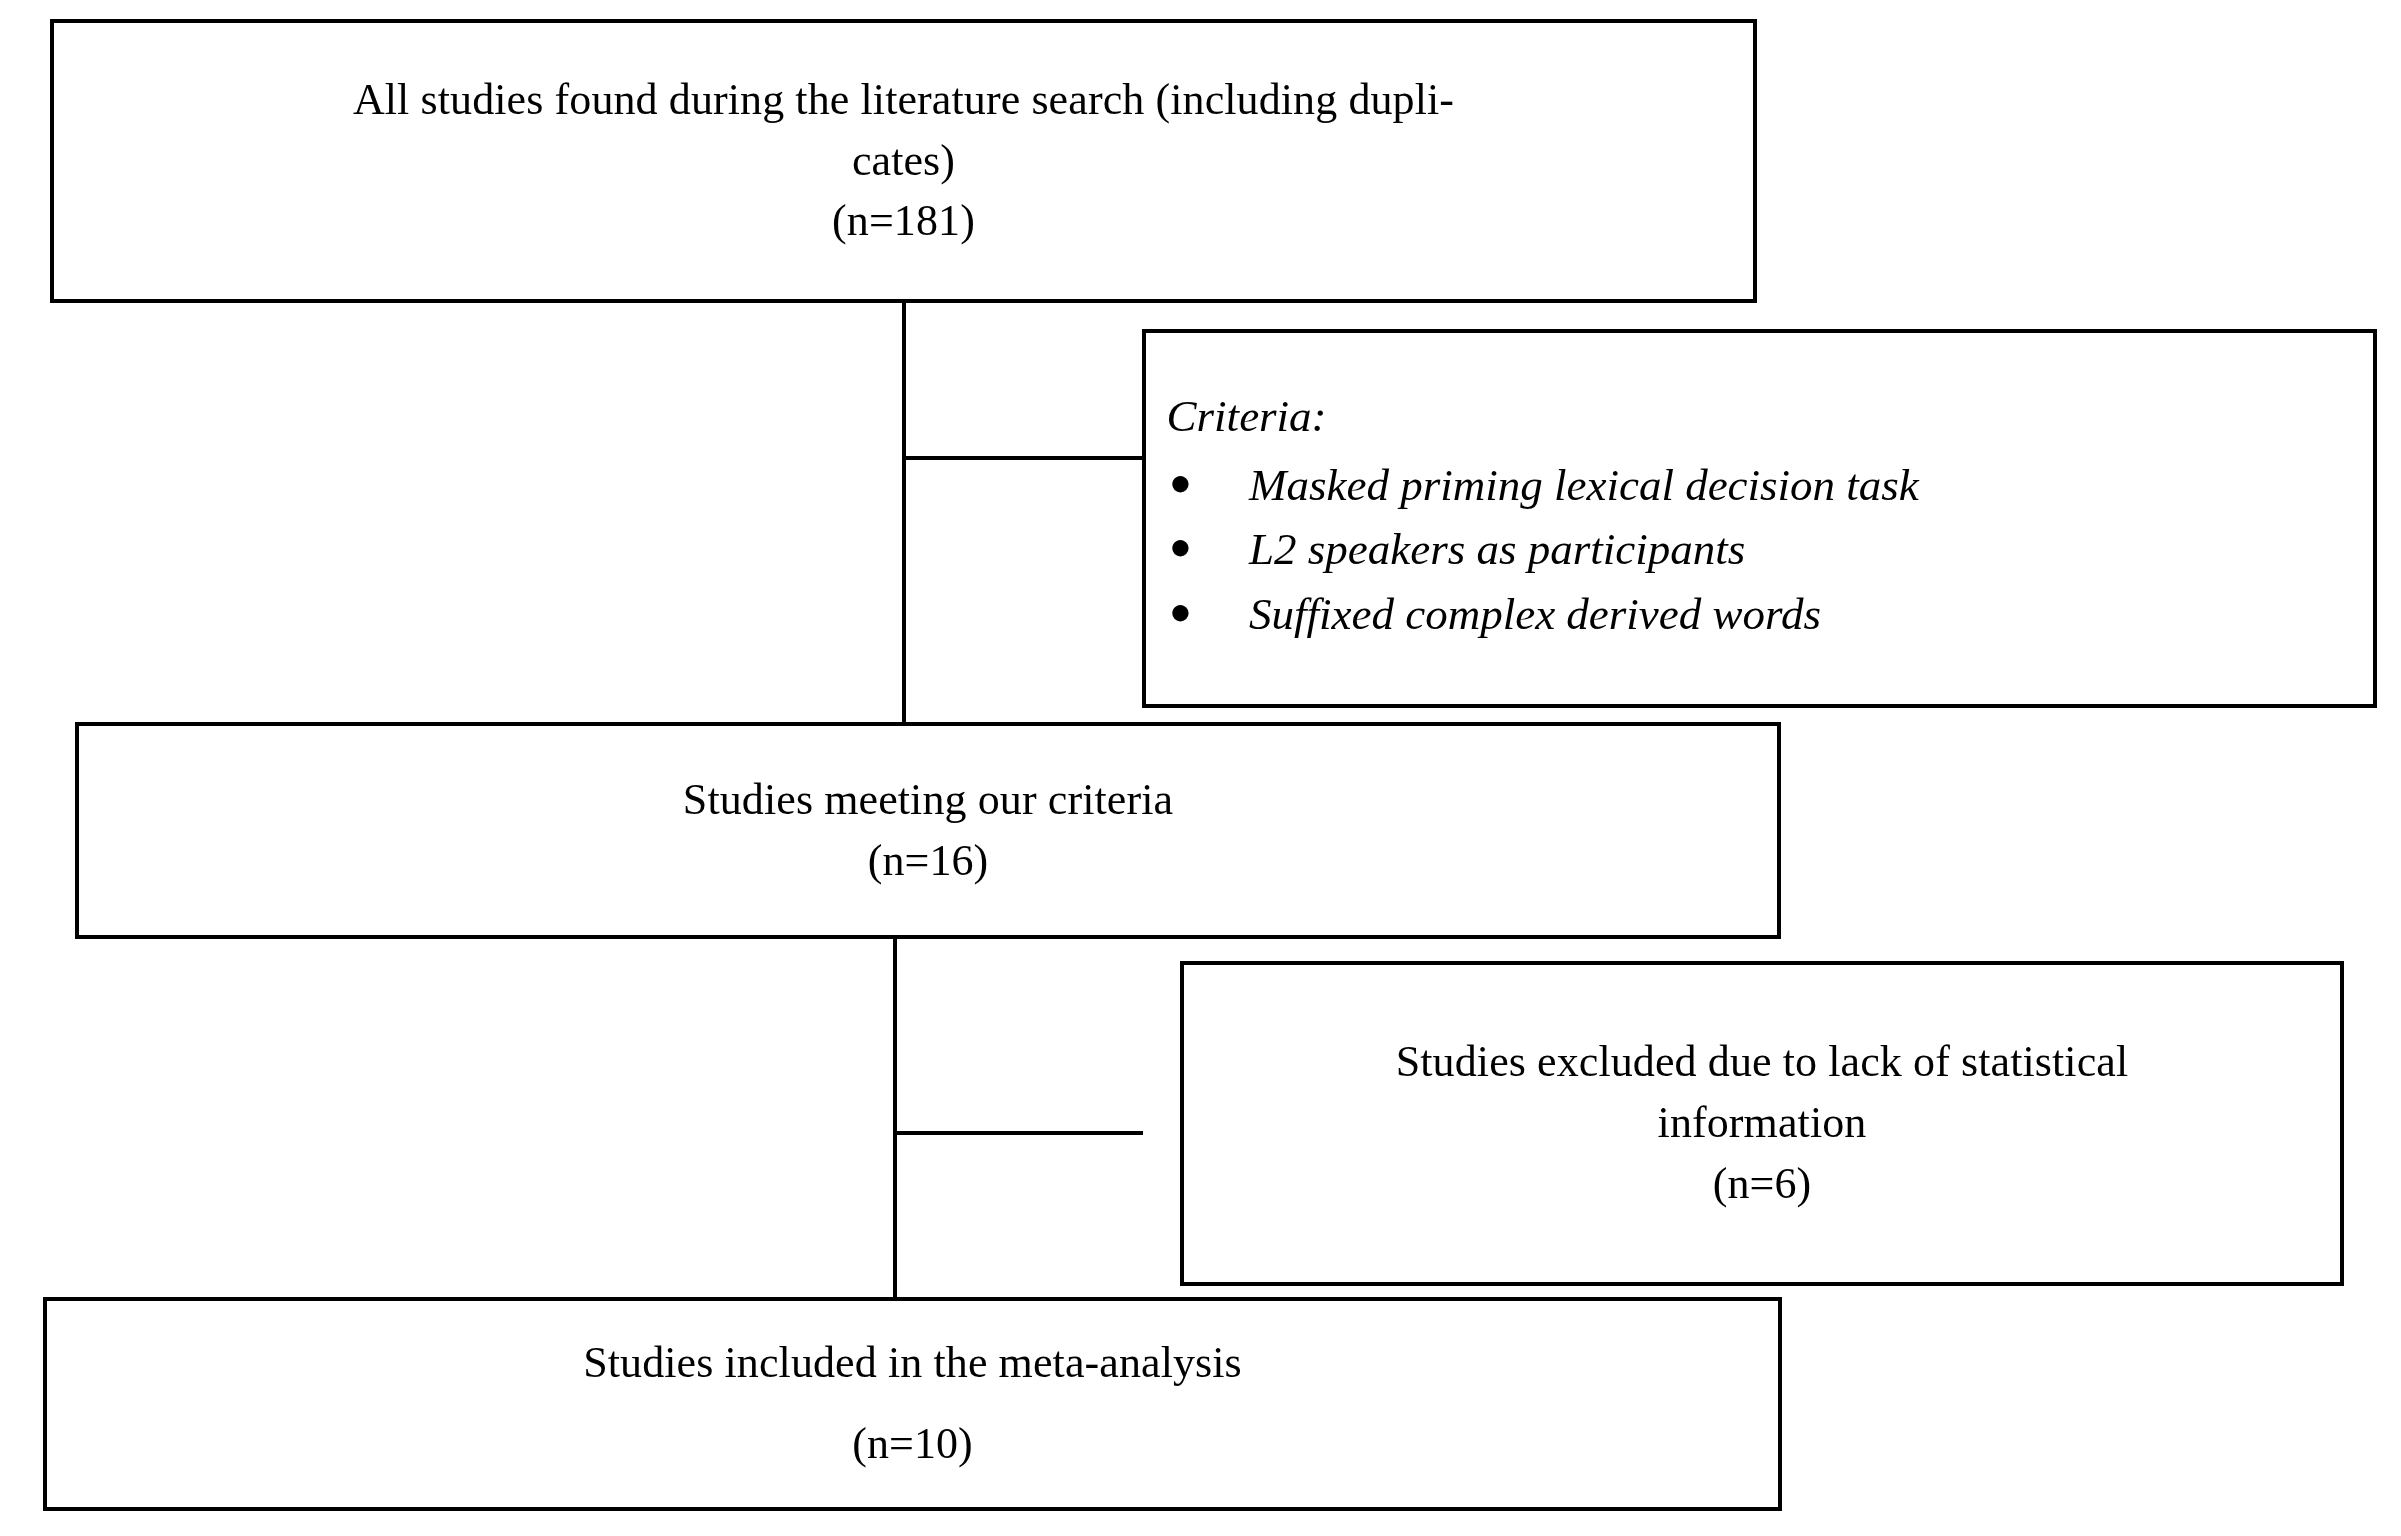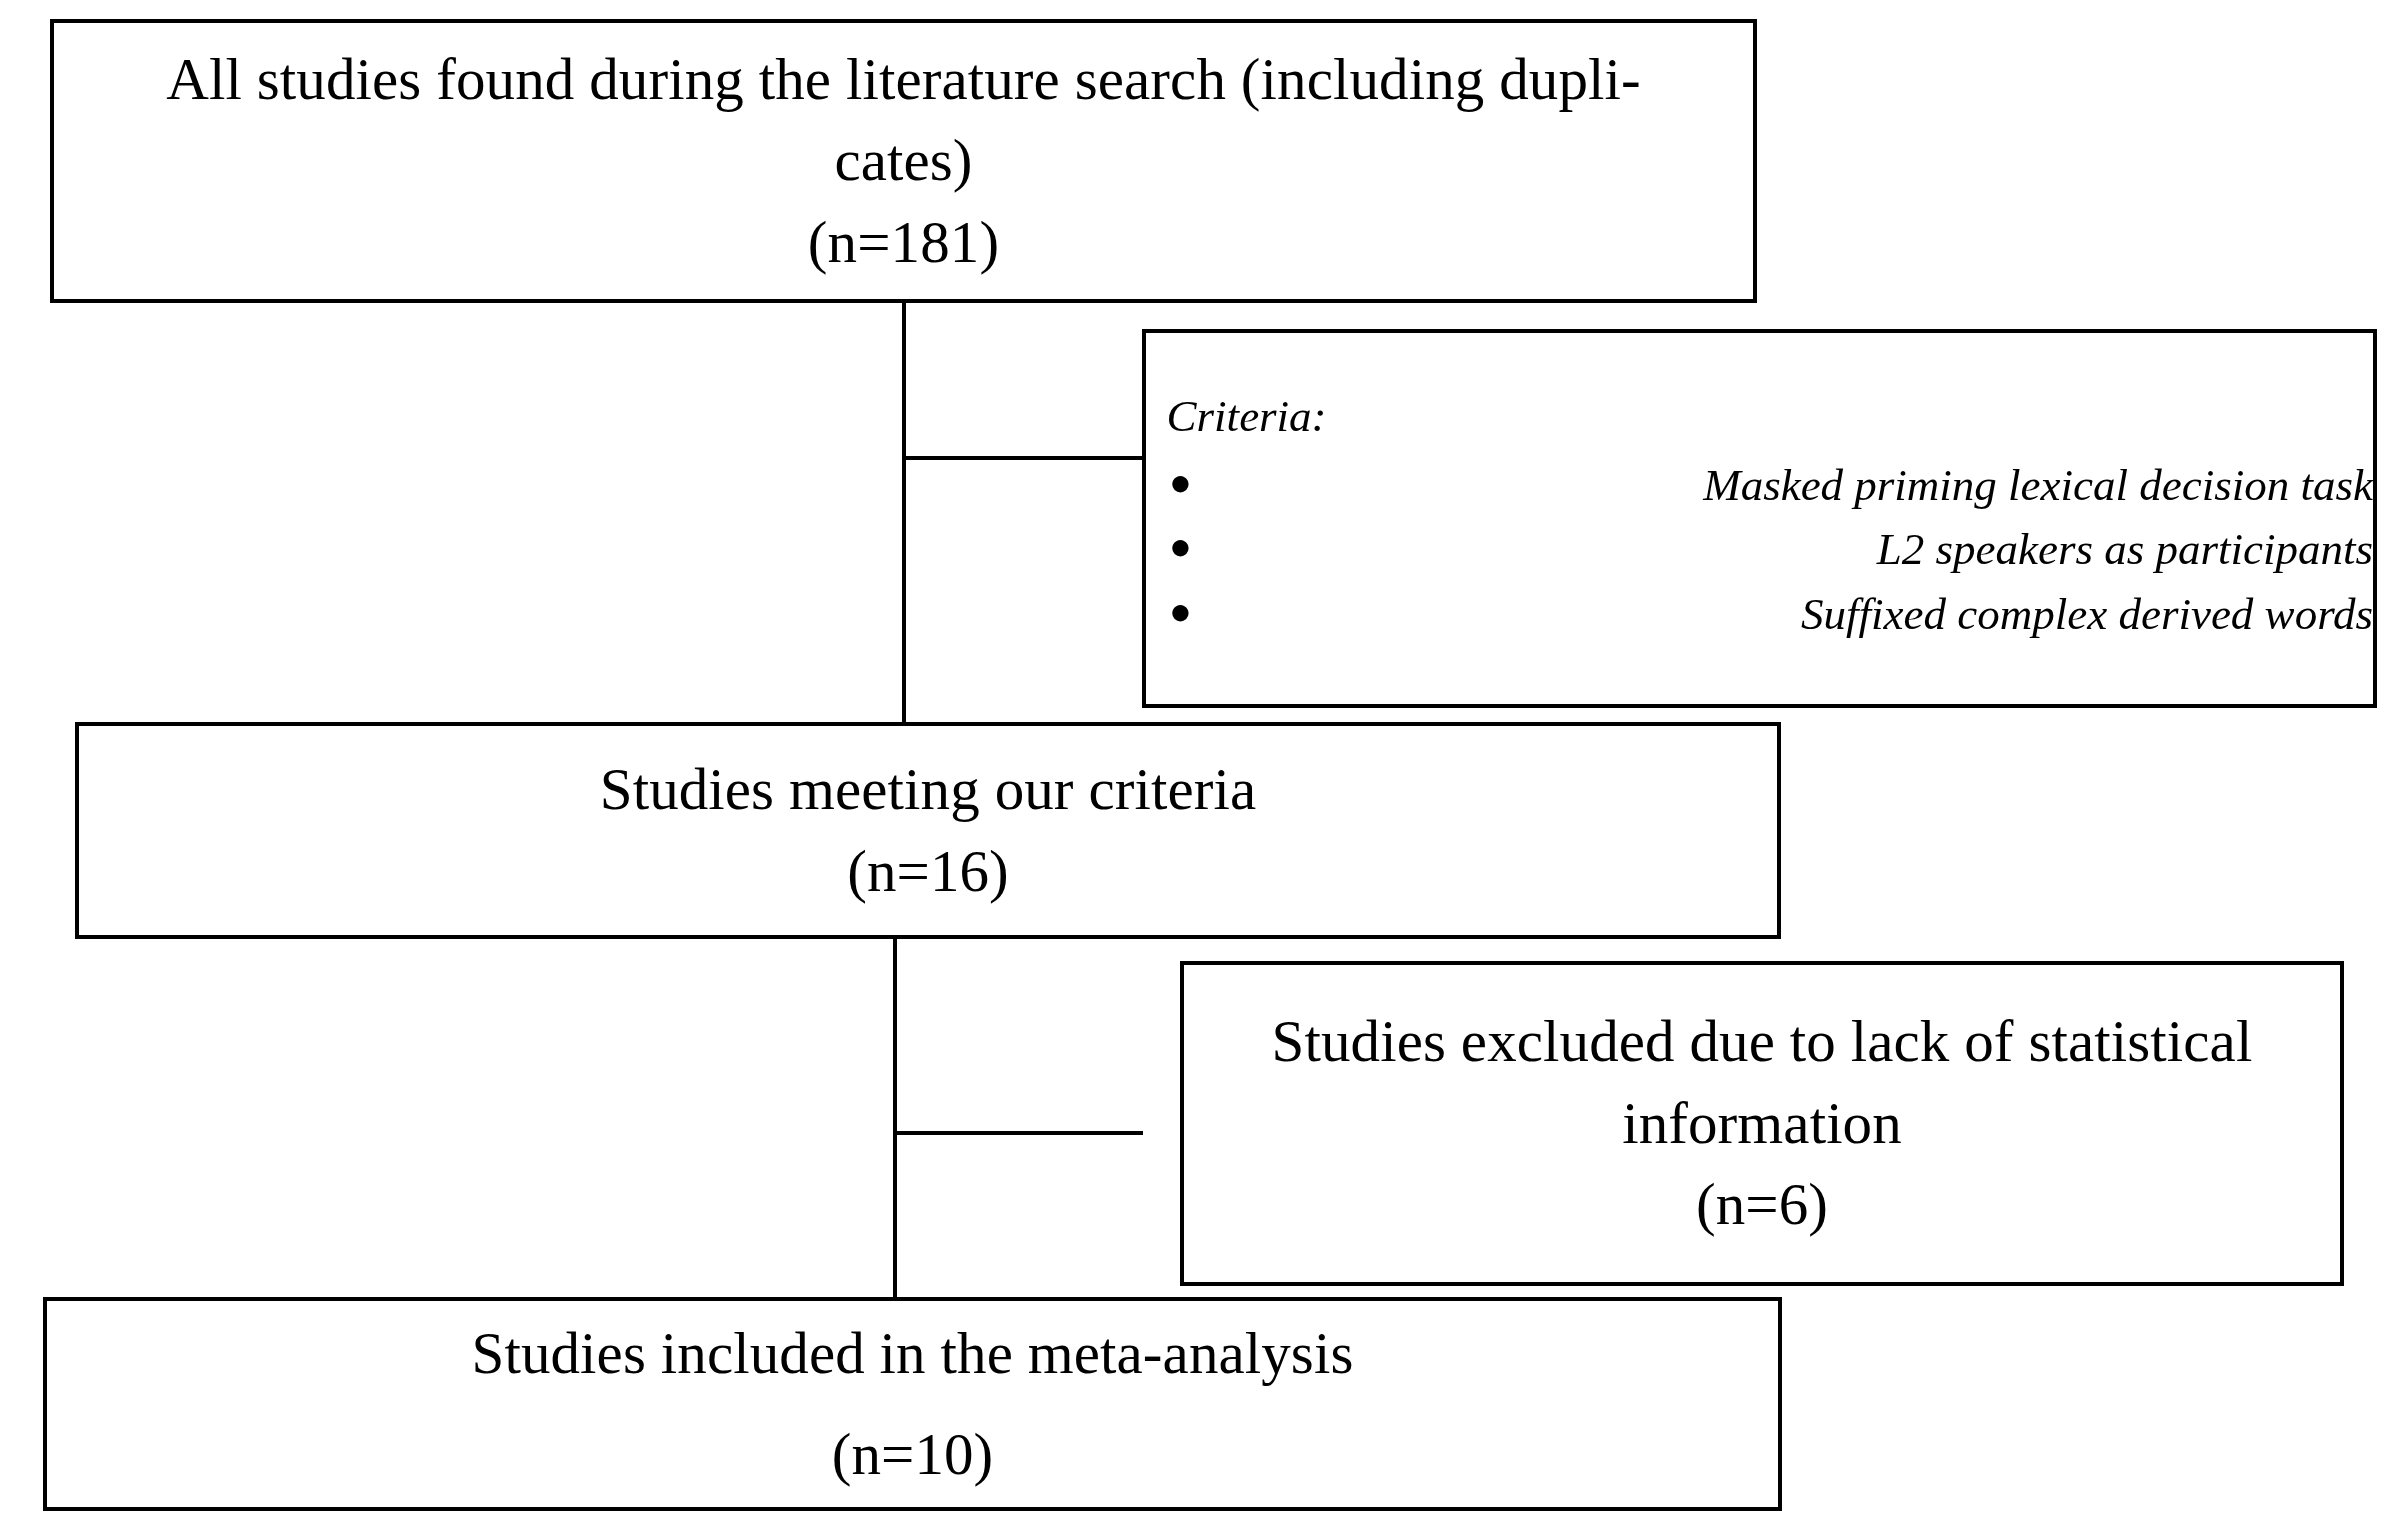--- a/index.html
+++ b/index.html
@@ -25,21 +25,21 @@
     background: #ffffff;
     display: flex;
     flex-direction: column;
     justify-content: center;
     z-index: 2;
   }
   .box.center { align-items: center; }
 
   .line {
     display: block;
-    font-size: 59px;
+    font-size: 44px;
     line-height: 1.38;
     white-space: pre;
     letter-spacing: 0.1px;
   }
   .box.center .line { text-align: center; }
 
   
   .crit-head {
     font-size: 45px;
     line-height: 1.15;
@@ -60,21 +60,21 @@
   }
   .bullet {
     width: 103px;
     flex: 0 0 103px;
     text-align: left;
     padding-left: 23px;
     box-sizing: border-box;
     font-size: 38px;
     line-height: 1.0;
   }
-  .crit-text { flex: 1 1 auto; text-align: right; }
+  .crit-text { flex: 1 1 auto; }
 
   
   .conn-v {
     position: absolute;
     width: 4.1px;
     background: #000000;
     z-index: 1;
   }
   .conn-h {
     position: absolute;

